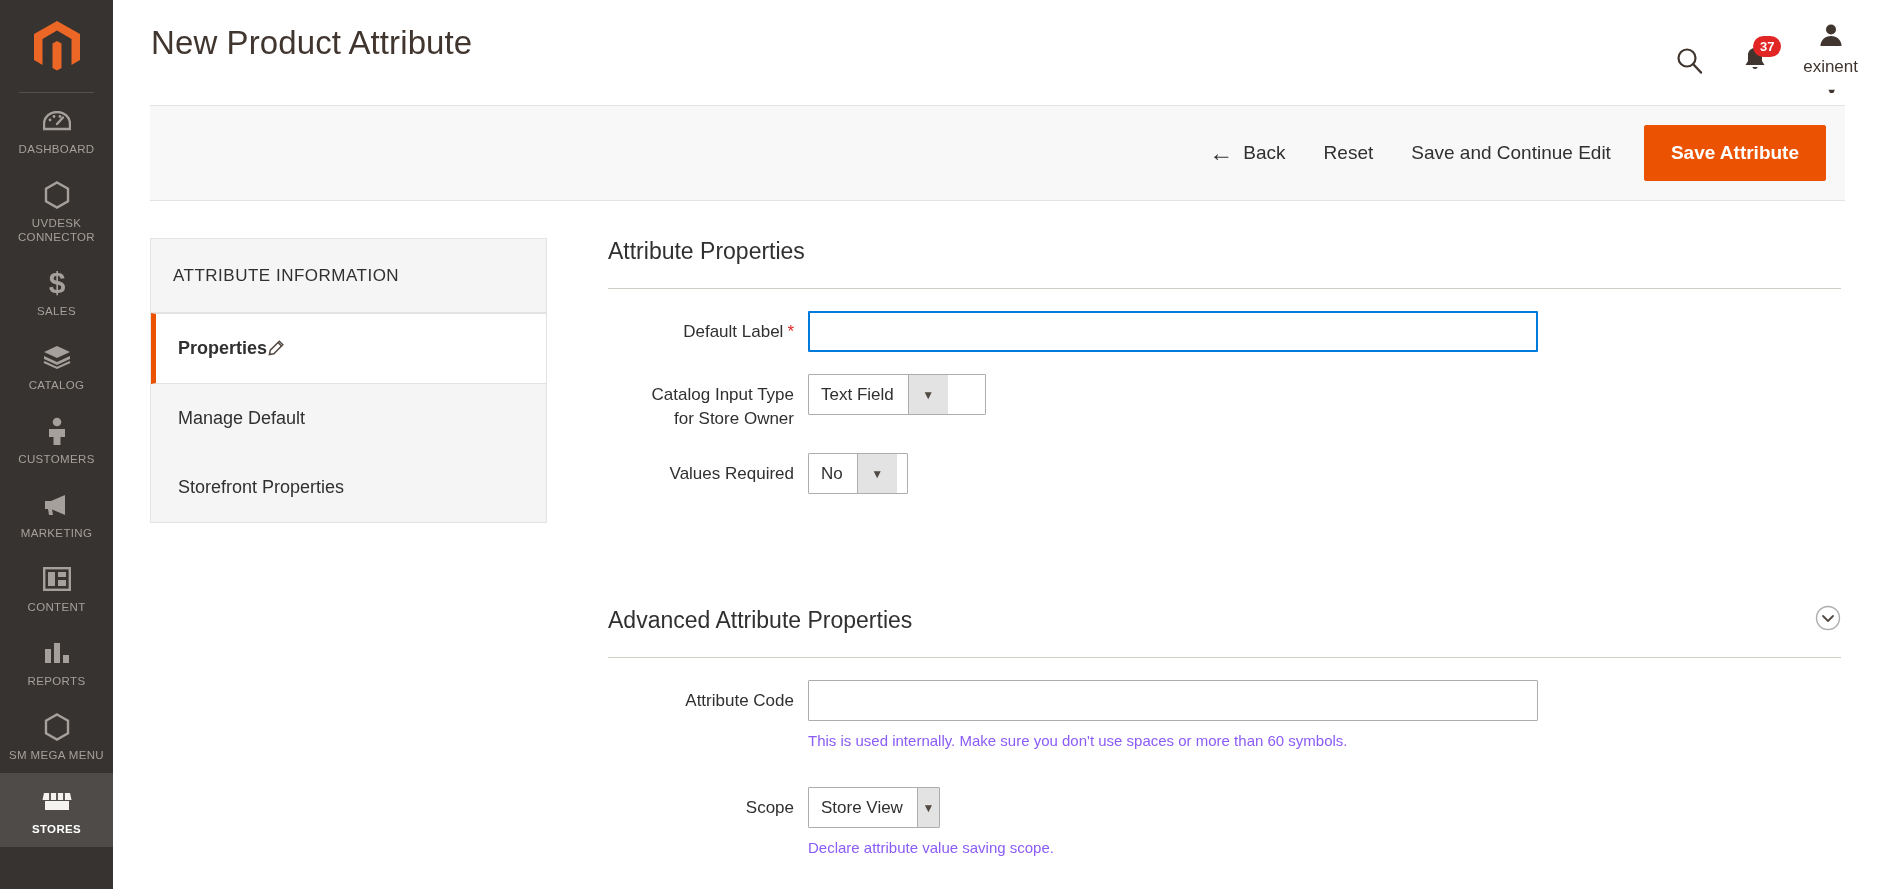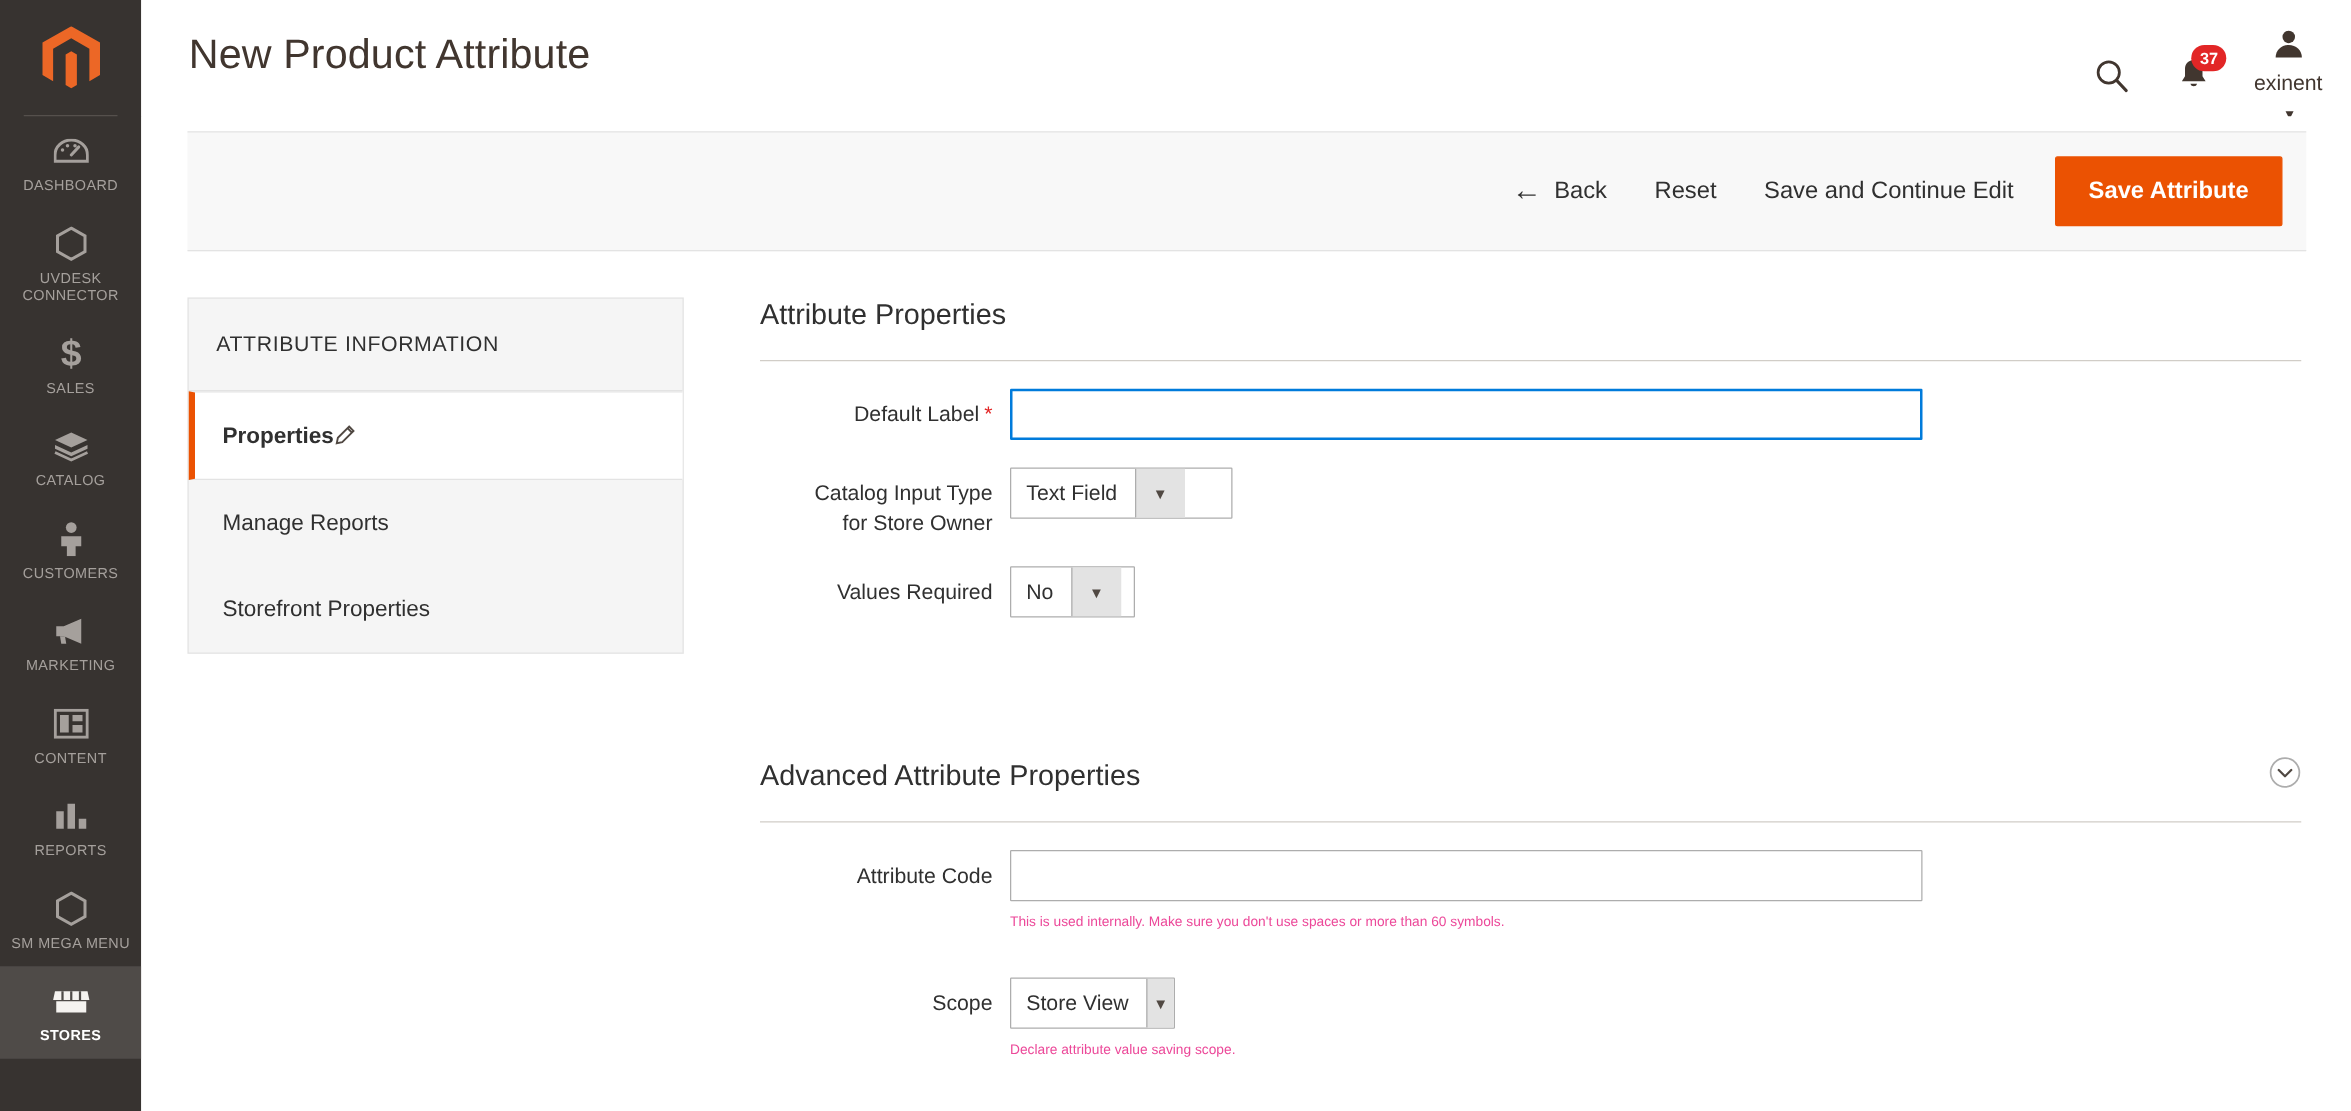--- a/index.html
+++ b/index.html
@@ -157,21 +157,21 @@
   .field-label .req { color: #e22626; margin-left: 4px; }
   .field-ctl { flex: 1; }
   input.txt {
     width: 730px; height: 41px;
     border: 1px solid #adadad; border-radius: 1px;
     padding: 0 12px; font-size: 17px; color: #303030;
     font-family: "Liberation Sans", sans-serif;
     background: #fff; outline: none;
   }
   input.txt.focused { border: 2px solid #007bdb; }
-  .hint { font-size: 11px; color: #ec4899; padding-top: 11px; }
+  .hint { font-size: 15px; color: #8b5cf6; padding-top: 11px; }
   .sel {
     display: inline-flex; align-items: stretch;
     border: 1px solid #adadad; border-radius: 1px;
     height: 41px; background: #fff; cursor: pointer;
   }
   .sel .sel-val {
     display: flex; align-items: center;
     padding: 0 14px 0 12px; font-size: 17px; color: #303030;
     white-space: nowrap;
   }
@@ -352,21 +352,21 @@
         <span>Properties</span>
         <span class="pencil">
           <svg width="17" height="17" viewBox="0 0 17 17">
             <path d="M12.3 1.2l3.5 3.5-9 9-4.4.9.9-4.4z" fill="none" stroke="#514943" stroke-width="1.5"></path>
             <path d="M11 2.5l3.5 3.5" stroke="#514943" stroke-width="1.5"></path>
           </svg>
         </span>
       </div>
 
       <div class="tab-item">
-        <span>Manage Reports</span>
+        <span>Manage Default</span>
       </div>
 
       <div class="tab-item">
         <span>Storefront Properties</span>
       </div>
     </aside>
 
     <section id="form-area">
 
       <h2 class="section-head">Attribute Properties</h2>

